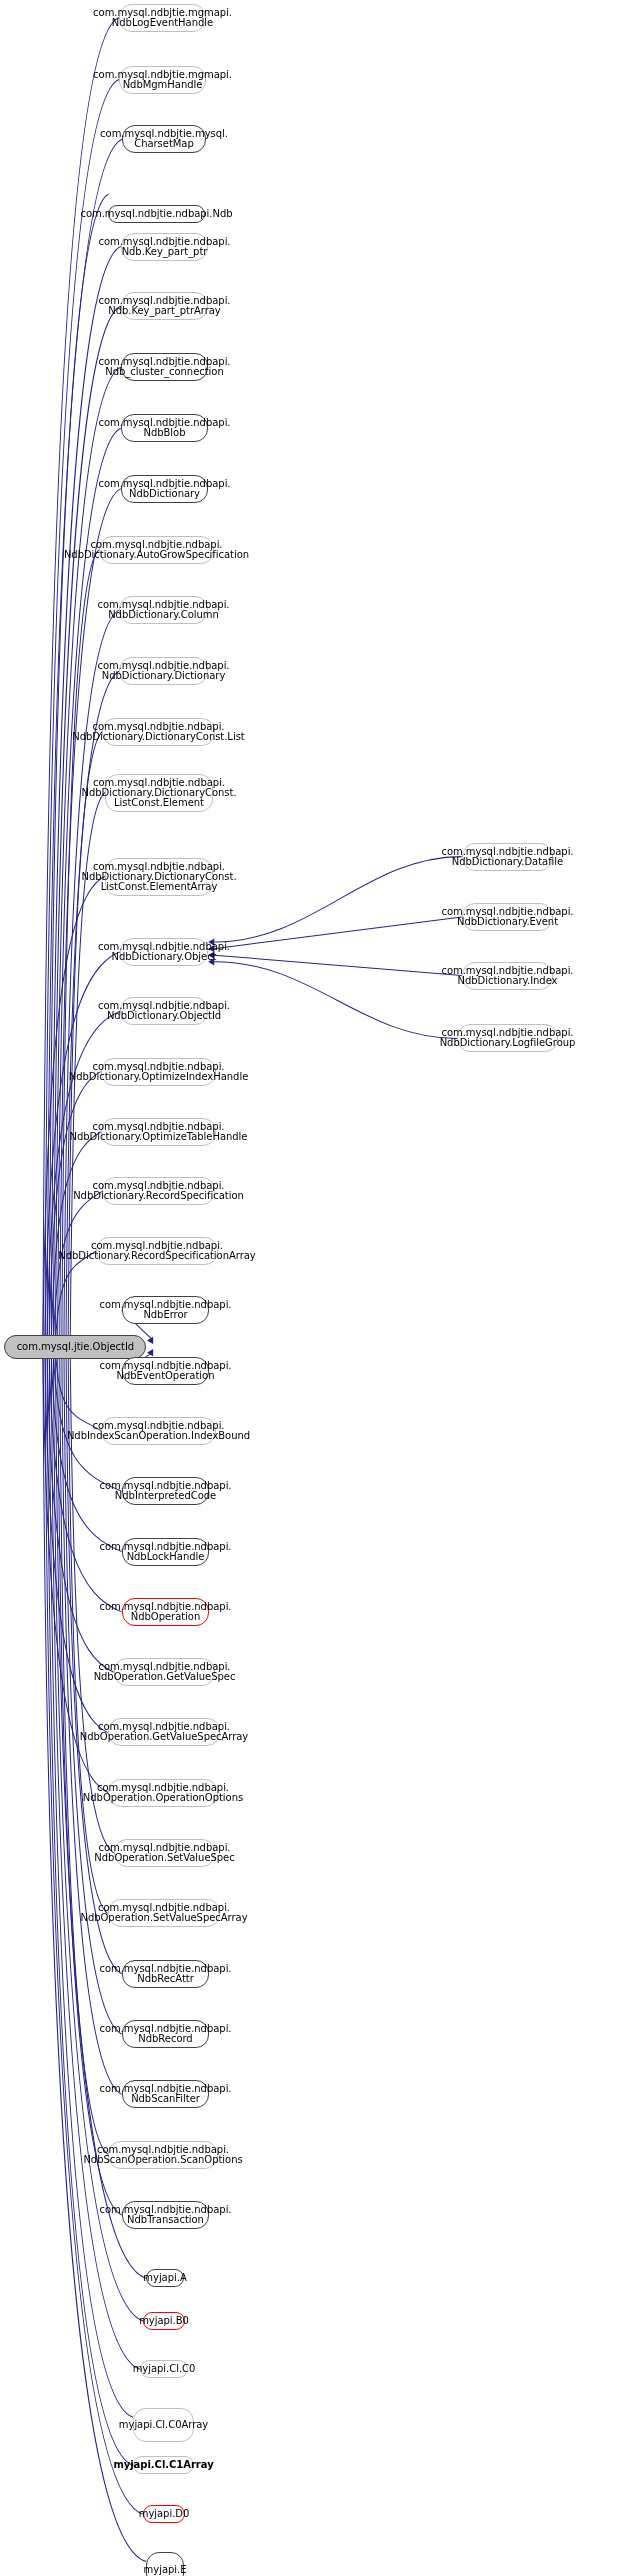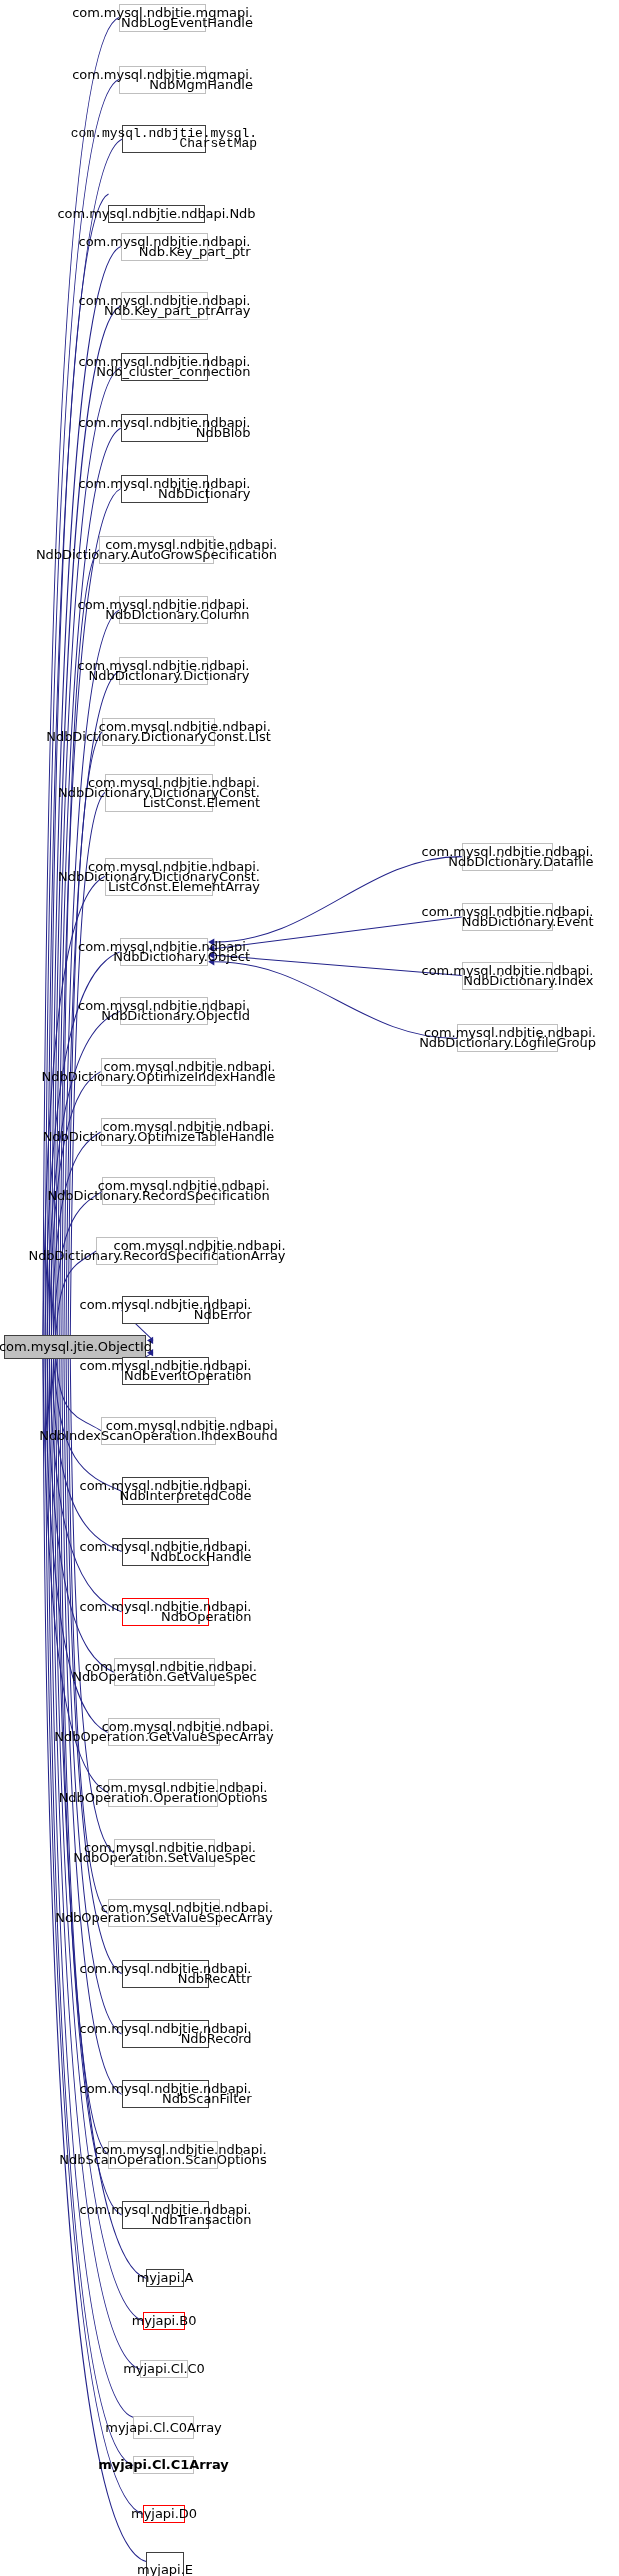--- a/index.html
+++ b/index.html
@@ -1,23 +1,23 @@
 <!DOCTYPE html>
 <html style="font-size:14px"><head>
 <meta charset="utf-8">
 <title>Inheritance graph</title>
 <style>
   html,body{margin:0;padding:0;background:#ffffff;}
   #graph{position:relative;width:620px;height:2576px;background:#ffffff;
          font-family:"DejaVu Sans","Liberation Sans",sans-serif;overflow:hidden;}
   #edges{position:absolute;left:0;top:0;width:620px;height:2576px;pointer-events:none;}
   .node{position:absolute;box-sizing:border-box;display:flex;align-items:center;
-        justify-content:center;text-align:right;background:#ffffff;
-        font-size:13px;line-height:9.8px;color:#000000;letter-spacing:-0.04px;
-        padding:0.9px 2.6px;white-space:pre-line;}
+        justify-content:center;text-align:center;background:#ffffff;
+        font-size:10px;line-height:9.8px;color:#000000;letter-spacing:-0.04px;
+        padding:0.9px 2.6px;white-space:pre-line;border-radius:13px;}
   .node.b-thin{border:0.9px solid #bfbfbf;}
   .node.b-thick{border:1.4px solid #404040;}
   .node.b-red{border:1.2px solid #ff0000;}
   .node.b-root{border:1.2px solid #404040;background:#c0c0c0;}
 </style>
 </head>
 <body>
 
 <div id="graph">
   <svg id="edges" viewBox="0 0 709 2947" xmlns="http://www.w3.org/2000/svg">
@@ -116,21 +116,21 @@
       <polygon points="238,1092.75 245,1088.55 245,1096.95" fill="#22228a"></polygon>
       <path d="M 245 1092.75 L 528 1116" fill="none" stroke="#22228a" stroke-width="1.15"></path>
       <polygon points="238,1100.25 245,1096.05 245,1104.45" fill="#22228a"></polygon>
       <path d="M 245 1100.25 C 358 1100.25, 413 1188, 523 1188" fill="none" stroke="#22228a" stroke-width="1.15"></path>
     </svg>
 <div class="node b-root" style="left: 4.4px; top: 1335px; width: 142px; height: 23.6px;">com.mysql.jtie.ObjectId</div>
     <div class="node b-thin" style="left: 119px; top: 3.5px; width: 87px; height: 28px;">com.mysql.ndbjtie.mgmapi.
 NdbLogEventHandle</div>
     <div class="node b-thin" style="left: 119px; top: 66px; width: 87px; height: 28px;">com.mysql.ndbjtie.mgmapi.
 NdbMgmHandle</div>
-    <div class="node b-thick" style="left: 122px; top: 125px; width: 84px; height: 28px; font-family: Liberation Mono, monospace;">com.mysql.ndbjtie.mysql.
+    <div class="node b-thick" style="left: 122px; top: 125px; width: 84px; height: 28px;">com.mysql.ndbjtie.mysql.
 CharsetMap</div>
     <div class="node b-thick" style="left: 108px; top: 185px; width: 97px; height: 17.5px; margin-top: 20px;">com.mysql.ndbjtie.ndbapi.Ndb</div>
     <div class="node b-thin" style="left: 121px; top: 233px; width: 87px; height: 28px;">com.mysql.ndbjtie.ndbapi.
 Ndb.Key_part_ptr</div>
     <div class="node b-thin" style="left: 121px; top: 292px; width: 87px; height: 28px;">com.mysql.ndbjtie.ndbapi.
 Ndb.Key_part_ptrArray</div>
     <div class="node b-thick" style="left: 121px; top: 353px; width: 87px; height: 28px;">com.mysql.ndbjtie.ndbapi.
 Ndb_cluster_connection</div>
     <div class="node b-thick" style="left: 121px; top: 414px; width: 87px; height: 28px;">com.mysql.ndbjtie.ndbapi.
 NdbBlob</div>
@@ -190,21 +190,21 @@
 NdbRecord</div>
     <div class="node b-thick" style="left: 122px; top: 2080px; width: 87px; height: 28px;">com.mysql.ndbjtie.ndbapi.
 NdbScanFilter</div>
     <div class="node b-thin" style="left: 108px; top: 2141px; width: 110px; height: 28px;">com.mysql.ndbjtie.ndbapi.
 NdbScanOperation.ScanOptions</div>
     <div class="node b-thick" style="left: 122px; top: 2201px; width: 87px; height: 28px;">com.mysql.ndbjtie.ndbapi.
 NdbTransaction</div>
     <div class="node b-thick" style="left: 146px; top: 2269px; width: 38px; height: 18.4px;">myjapi.A</div>
     <div class="node b-red" style="left: 143px; top: 2312px; width: 42px; height: 18.4px;">myjapi.B0</div>
     <div class="node b-thin" style="left: 140px; top: 2360px; width: 48px; height: 18.4px;">myjapi.Cl.C0</div>
-    <div class="node b-thin" style="left: 133px; top: 2408px; width: 61px; height: 23px; margin-top: 8px;">myjapi.Cl.C0Array</div>
+    <div class="node b-thin" style="left: 133px; top: 2408px; width: 61px; height: 34px;">myjapi.Cl.C0Array</div>
     <div class="node b-thin" style="left: 133px; top: 2456px; width: 61px; height: 18.4px; font-weight: bold;">myjapi.Cl.C1Array</div>
     <div class="node b-red" style="left: 143px; top: 2505px; width: 42px; height: 18.4px;">myjapi.D0</div>
     <div class="node b-thick" style="left: 146px; top: 2552px; width: 38px; height: 35px;">myjapi.E</div>
     <div class="node b-thin" style="left: 462px; top: 843px; width: 91px; height: 28px;">com.mysql.ndbjtie.ndbapi.
 NdbDictionary.Datafile</div>
     <div class="node b-thin" style="left: 462px; top: 903px; width: 91px; height: 28px;">com.mysql.ndbjtie.ndbapi.
 NdbDictionary.Event</div>
     <div class="node b-thin" style="left: 462px; top: 962px; width: 91px; height: 28px;">com.mysql.ndbjtie.ndbapi.
 NdbDictionary.Index</div>
     <div class="node b-thin" style="left: 457px; top: 1024px; width: 101px; height: 28px;">com.mysql.ndbjtie.ndbapi.

